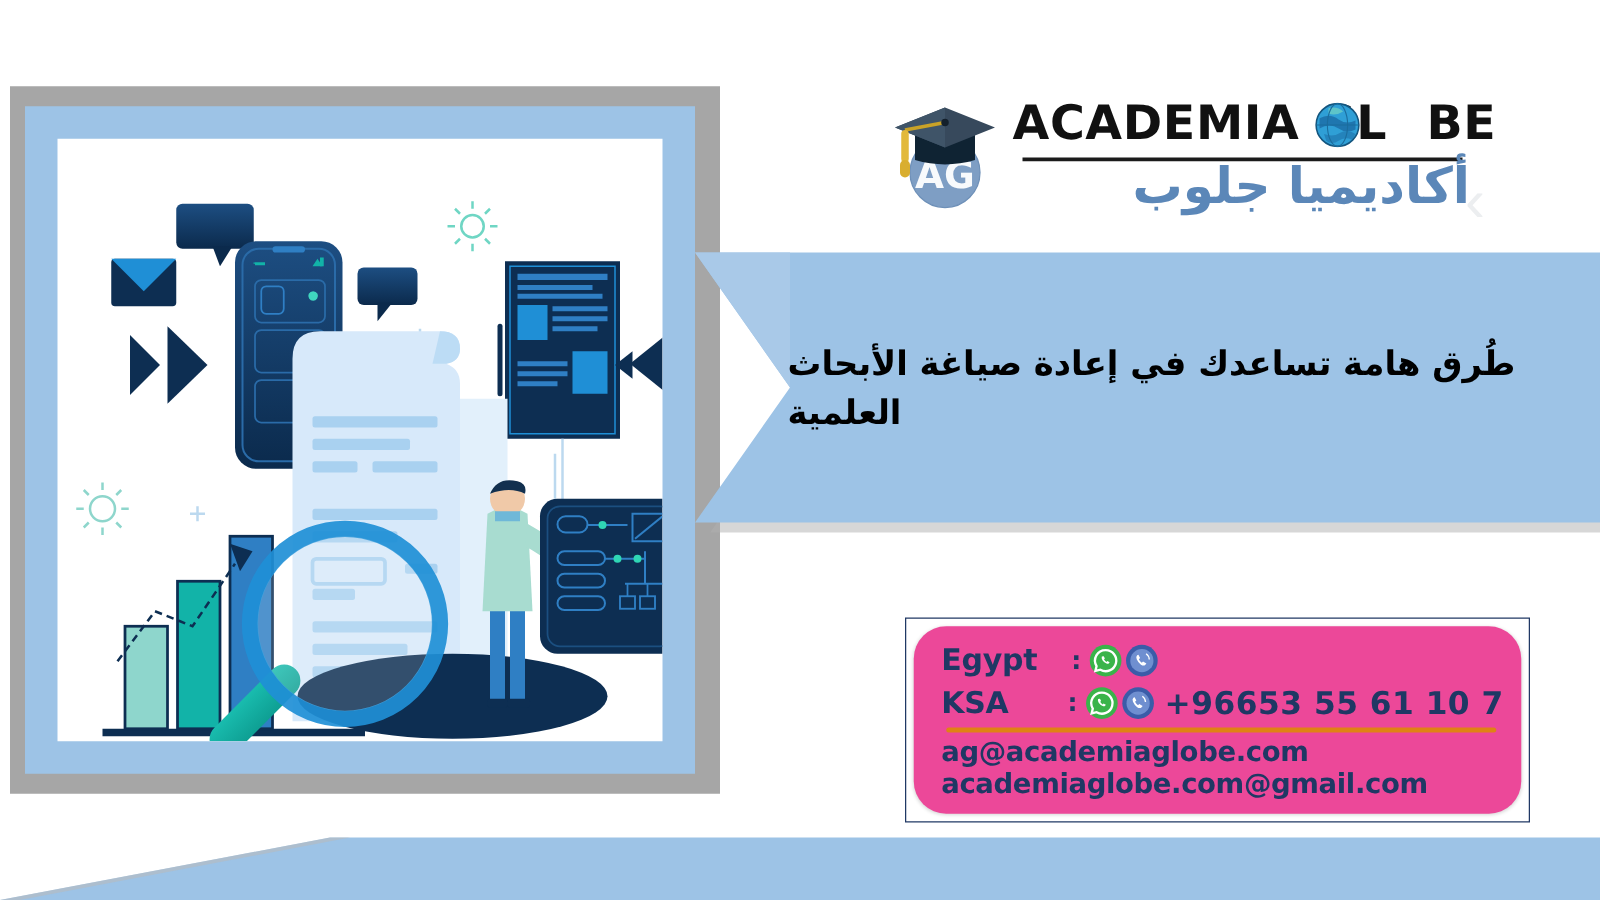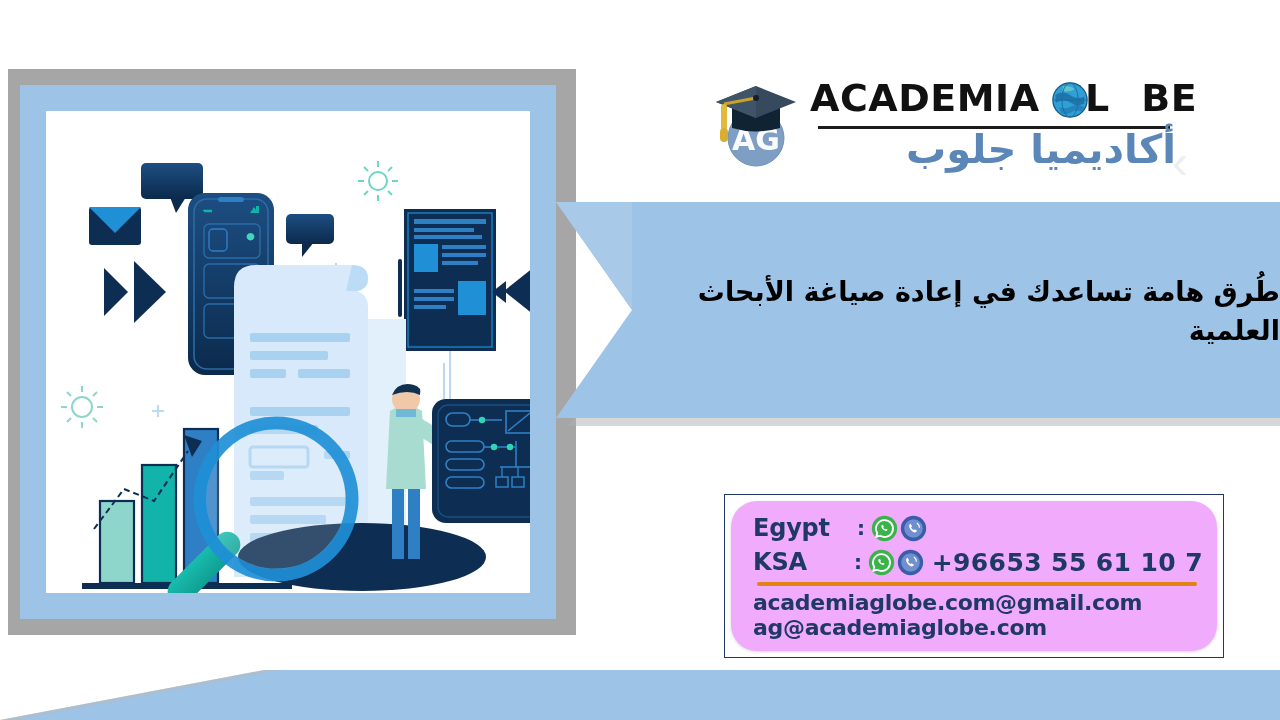--- a/index.html
+++ b/index.html
@@ -46,21 +46,21 @@
   #banner-wrap {
     position: absolute;
     left: 548px; top: 196px;
     width: 732px; height: 235px;
     z-index: 4;
   }
   #banner-text {
     position: absolute;
     left: 630px; top: 272px;
     width: 650px;
-    text-align: right;
+    text-align: left;
     font-family: "DejaVu Sans", "Liberation Sans", sans-serif;
     font-size: 27px;
     font-weight: bold;
     color: #000000;
     line-height: 1.45;
     direction: rtl;
     z-index: 5;
   }
 
   
@@ -120,21 +120,21 @@
     left: 724px; top: 494px;
     width: 500px; height: 164px;
     border: 1.5px solid #203864;
     background: #ffffff;
     z-index: 6;
   }
   #contact-inner {
     position: absolute;
     left: 6px; top: 6px;
     width: 486px; height: 150px;
-    background: #f0abfc;
+    background: #ec4899;
     border-radius: 26px;
     box-shadow: 0 1px 3px rgba(0,0,0,0.16);
     padding: 10px 14px 8px 22px;
   }
   .phone-row {
     display: flex;
     align-items: center;
     height: 34px;
   }
   .ctry {
@@ -436,16 +436,16 @@
           <circle cx="16" cy="16" r="11" fill="#6f8fd0"></circle>
           <path d="M11.5 11 q-1.4 1.4 -0.4 3.8 q1.2 3 4 5 q2.4 1.6 4 0.4 l1.2 -1.4 l-3.2 -2 l-1.2 1.1 q-1.8 -1.2 -2.8 -3.2 l1.2 -1.1 l-1.6 -3.2 z" fill="#ffffff"></path>
           <path d="M20 9.5 a7 7 0 0 1 3 5.5" fill="none" stroke="#ffffff" stroke-width="1.3"></path>
         </svg>
       </span>
       <span class="num">+96653 55 61 10 7</span>
     </div>
 
     <div id="orange-rule"></div>
 
+    <div class="mail">ag@academiaglobe.com</div>
     <div class="mail">academiaglobe.com@gmail.com</div>
-    <div class="mail">ag@academiaglobe.com</div>
   </div>
 </div>
 
 </body></html>

